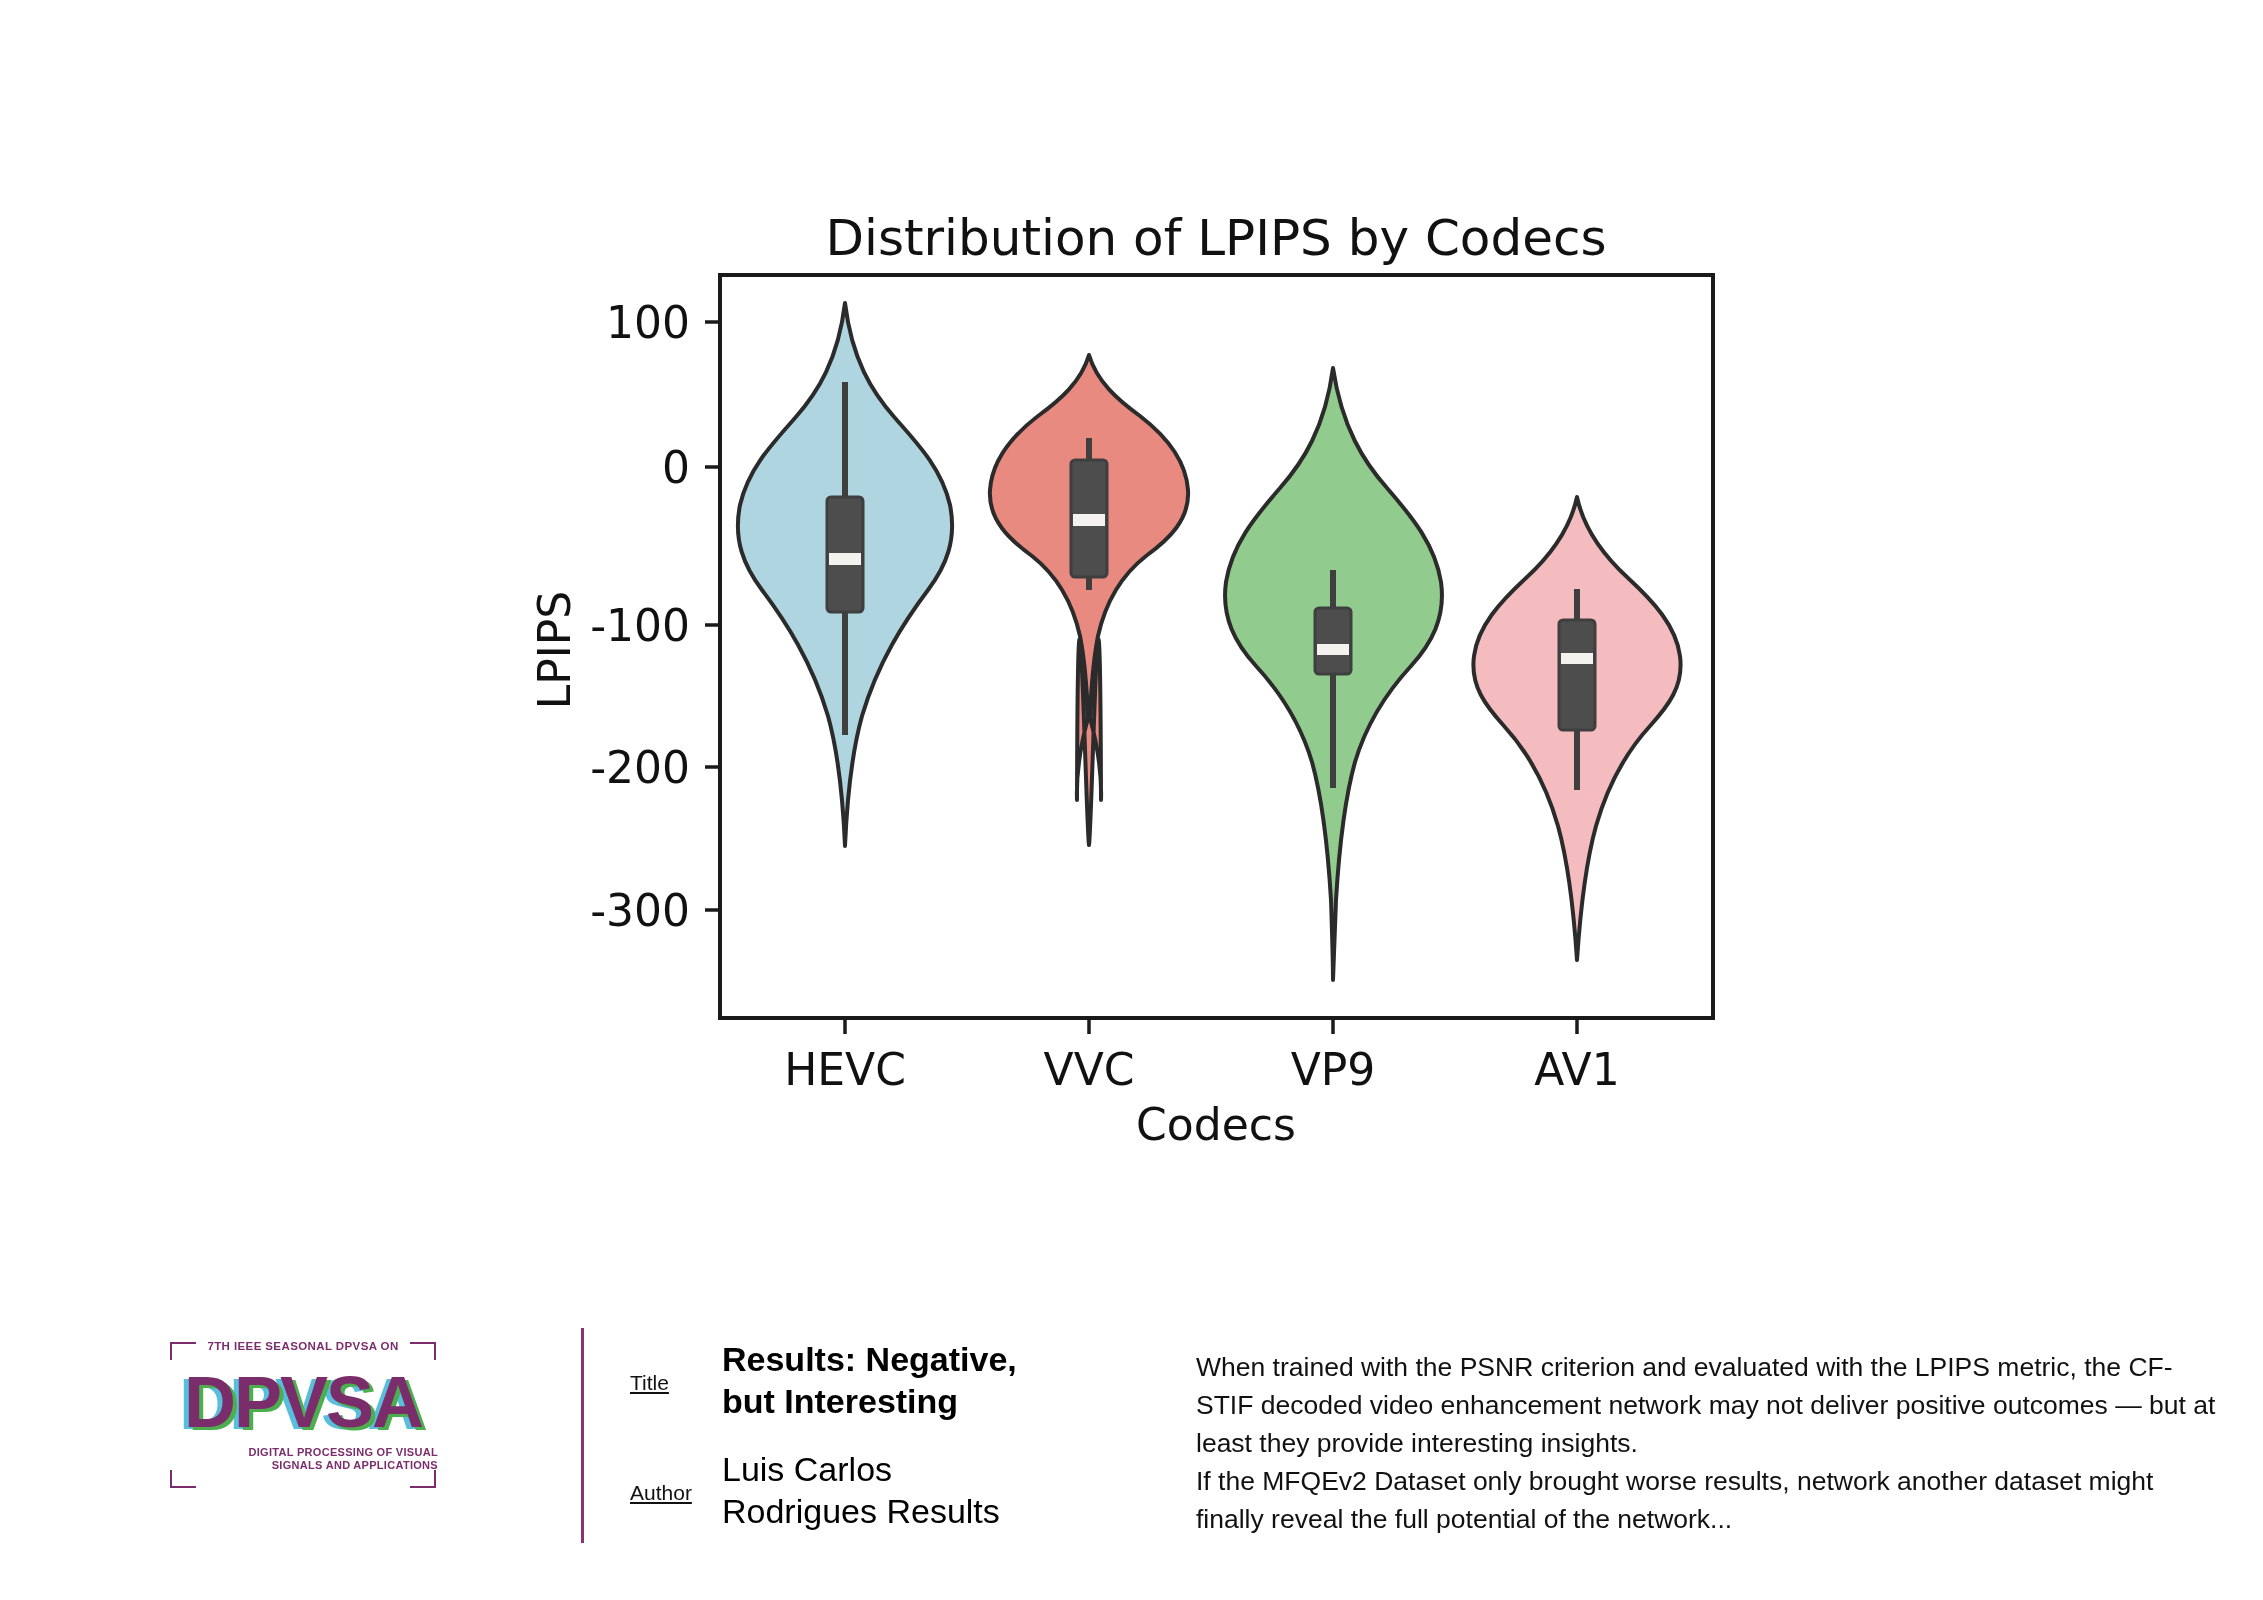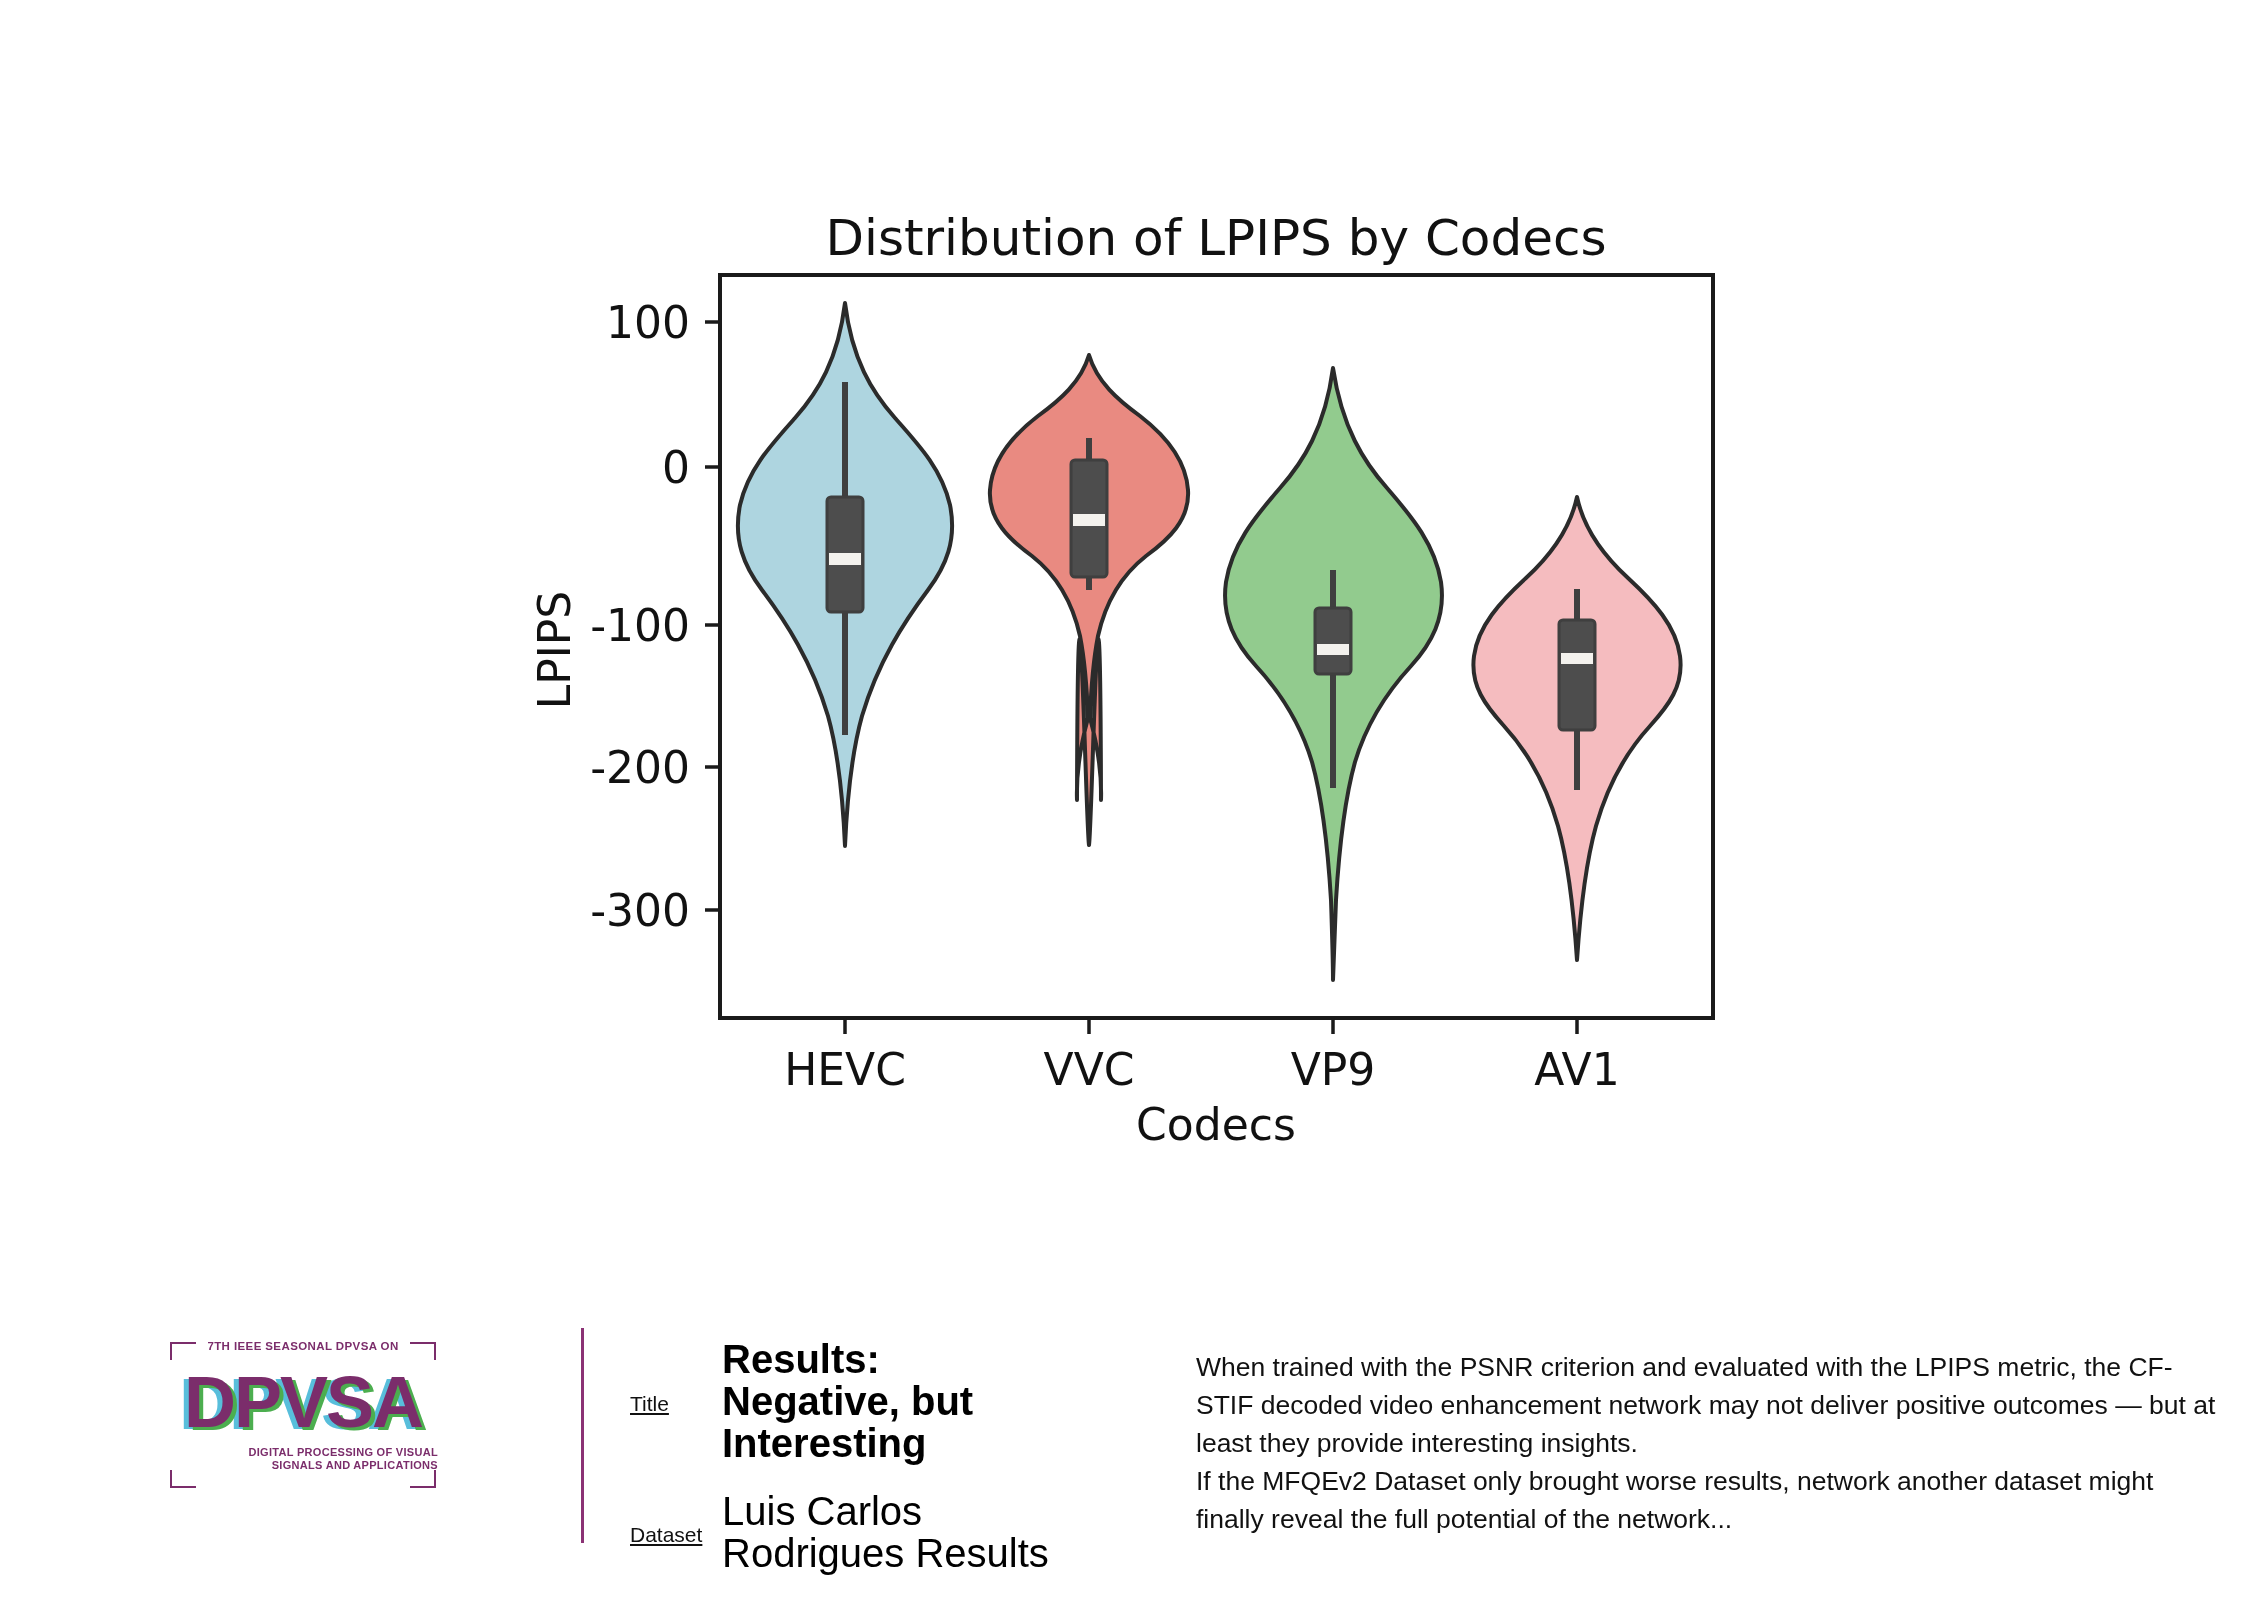--- a/index.html
+++ b/index.html
@@ -151,21 +151,21 @@
     width: 92px;
     flex: 0 0 92px;
     font-family: "Liberation Sans", sans-serif;
     font-size: 21px;
     color: #111111;
     text-decoration: underline;
     padding-top: 6px;
   }
   .meta-val {
     font-family: "Liberation Sans", sans-serif;
-    font-size: 40px;
+    font-size: 34px;
     line-height: 42px;
     color: #000000;
     width: 330px;
   }
   .meta-val.strong { font-weight: bold; }
 
   
   #body-copy {
     position: absolute;
     left: 1196px;
@@ -317,21 +317,21 @@
 </div>
 
 <div id="footer-divider"></div>
 
 <div id="meta-block">
   <div class="meta-row">
     <div class="meta-key">Title</div>
     <div class="meta-val strong">Results: Negative, but Interesting</div>
   </div>
   <div class="meta-row">
-    <div class="meta-key">Dataset</div>
+    <div class="meta-key">Author</div>
     <div class="meta-val">Luis Carlos Rodrigues Results</div>
   </div>
 </div>
 
 <div id="body-copy">
   <p>When trained with the PSNR criterion and evaluated with the LPIPS metric, the CF-STIF decoded video enhancement network may not deliver positive outcomes — but at least they provide interesting insights.</p>
   <p>If the MFQEv2 Dataset only brought worse results, network another dataset might finally reveal the full potential of the network...</p>
 </div>
 
 </body></html>

